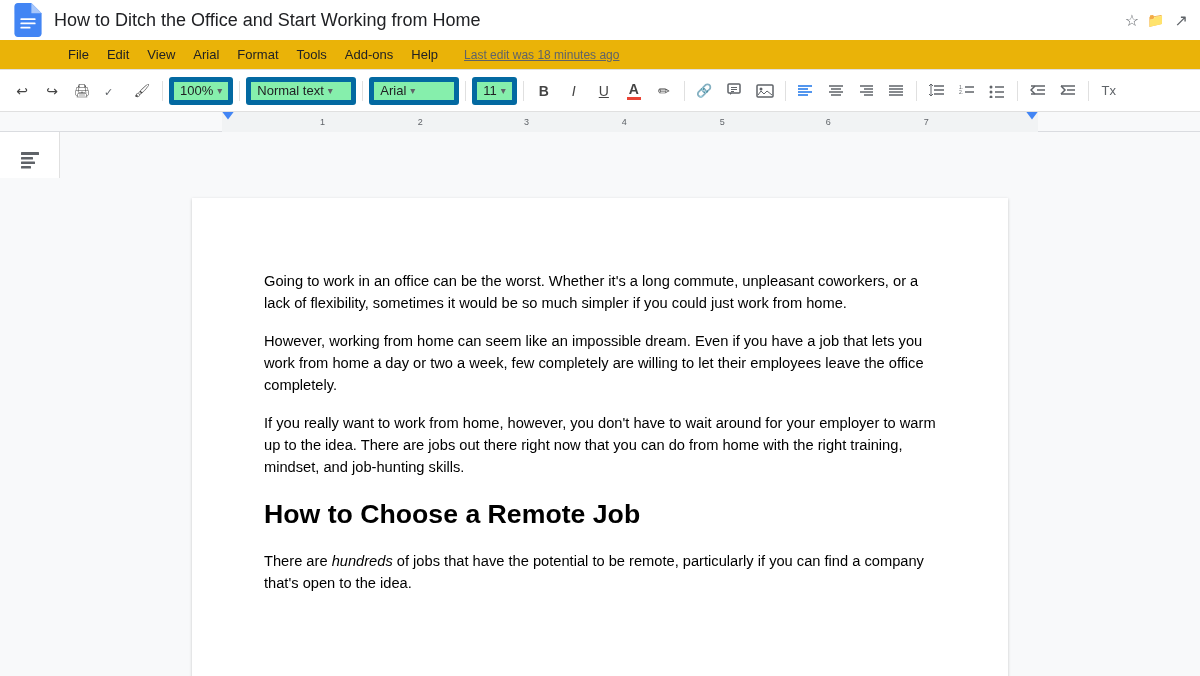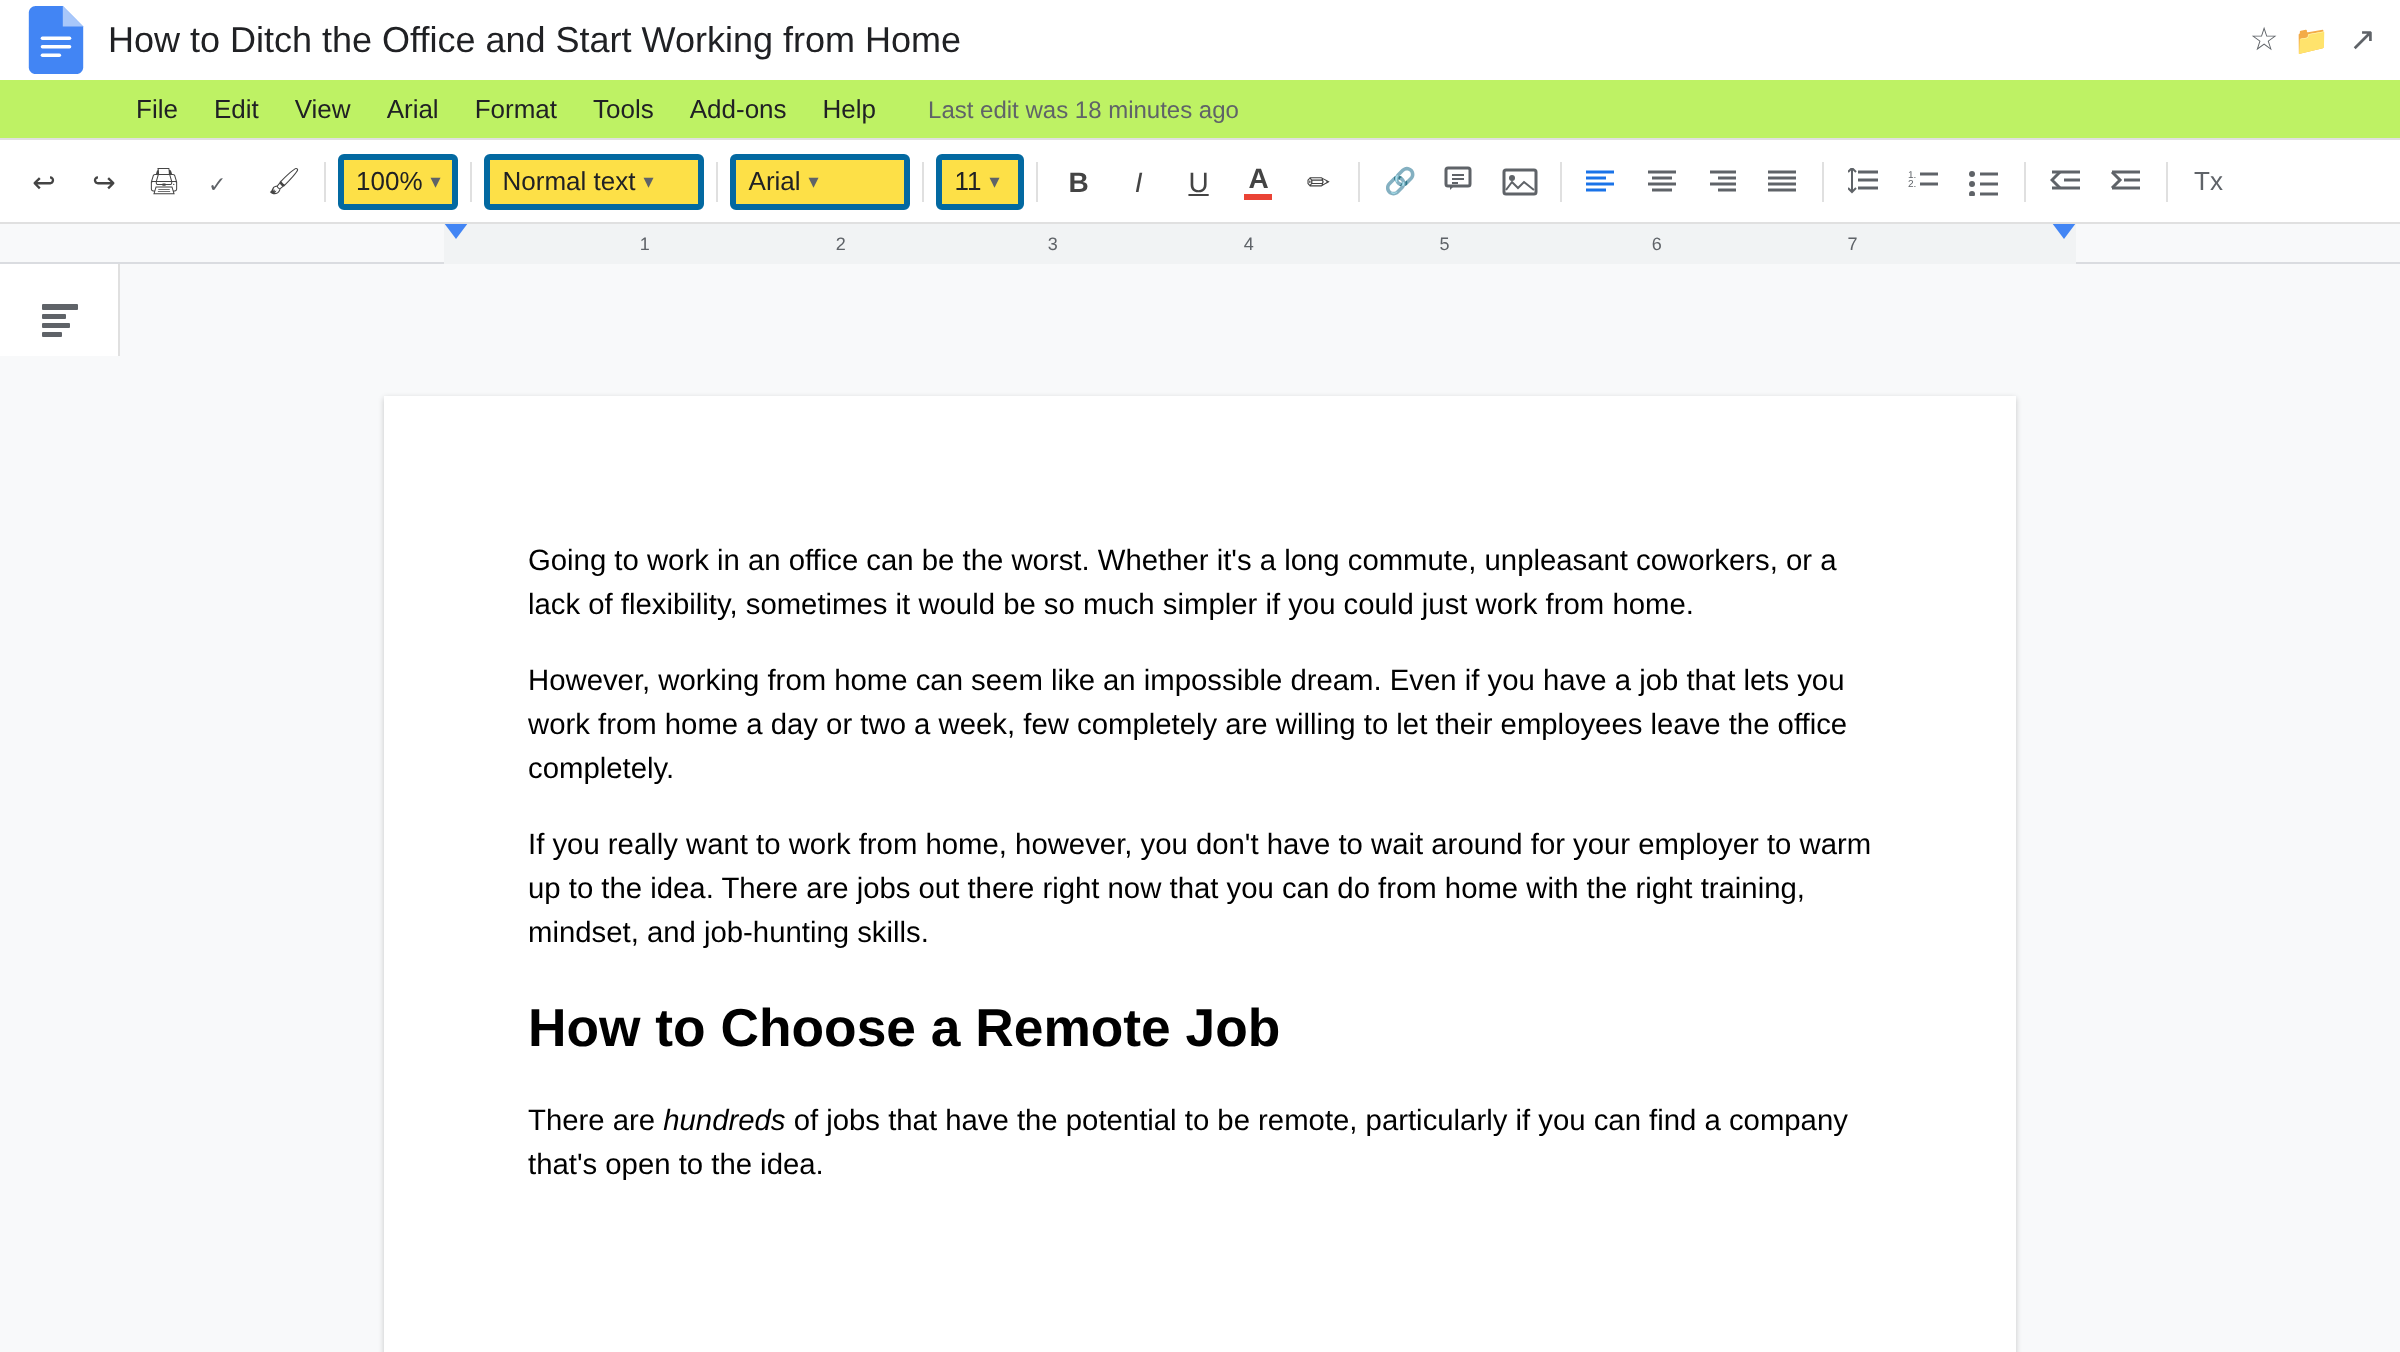--- a/index.html
+++ b/index.html
@@ -44,36 +44,37 @@
       margin-left: auto;
       color: #5f6368;
       font-size: 18px;
     }
 
     
     .menu-bar {
       display: flex;
       align-items: center;
       padding: 0 60px 0 60px;
-      background: #bef264;
+      background: #eab308;
       height: 30px;
       gap: 2px;
       border-bottom: 1px solid #e0e0e0;
     }
     .menu-item {
       padding: 4px 8px;
       font-size: 13px;
       color: #202124;
       cursor: pointer;
       border-radius: 3px;
     }
     .last-edit {
       margin-left: 16px;
       font-size: 12px;
       color: #5f6368;
+      text-decoration: underline;
       cursor: pointer;
     }
 
     
     .toolbar {
       display: flex;
       align-items: center;
       padding: 4px 8px;
       background: #fff;
       height: 42px;
@@ -97,26 +98,26 @@
       width: 1px;
       height: 20px;
       background: #e0e0e0;
       margin: 0 4px;
     }
     .toolbar-dropdown {
       display: flex;
       align-items: center;
       height: 28px;
       padding: 0 6px;
-      border: 3px solid #0369a1;
+      border: 5px solid #0369a1;
       border-radius: 3px;
       cursor: pointer;
       font-size: 13px;
       gap: 4px;
-      background: #fde047;
+      background: #86efac;
     }
     .zoom-dropdown { min-width: 58px; }
     .style-dropdown { min-width: 110px; }
     .font-dropdown { min-width: 90px; }
     .size-dropdown { min-width: 44px; }
     .chevron { font-size: 10px; color: #5f6368; }
 
     
     .btn-bold { font-weight: bold; }
     .btn-italic { font-style: italic; }

